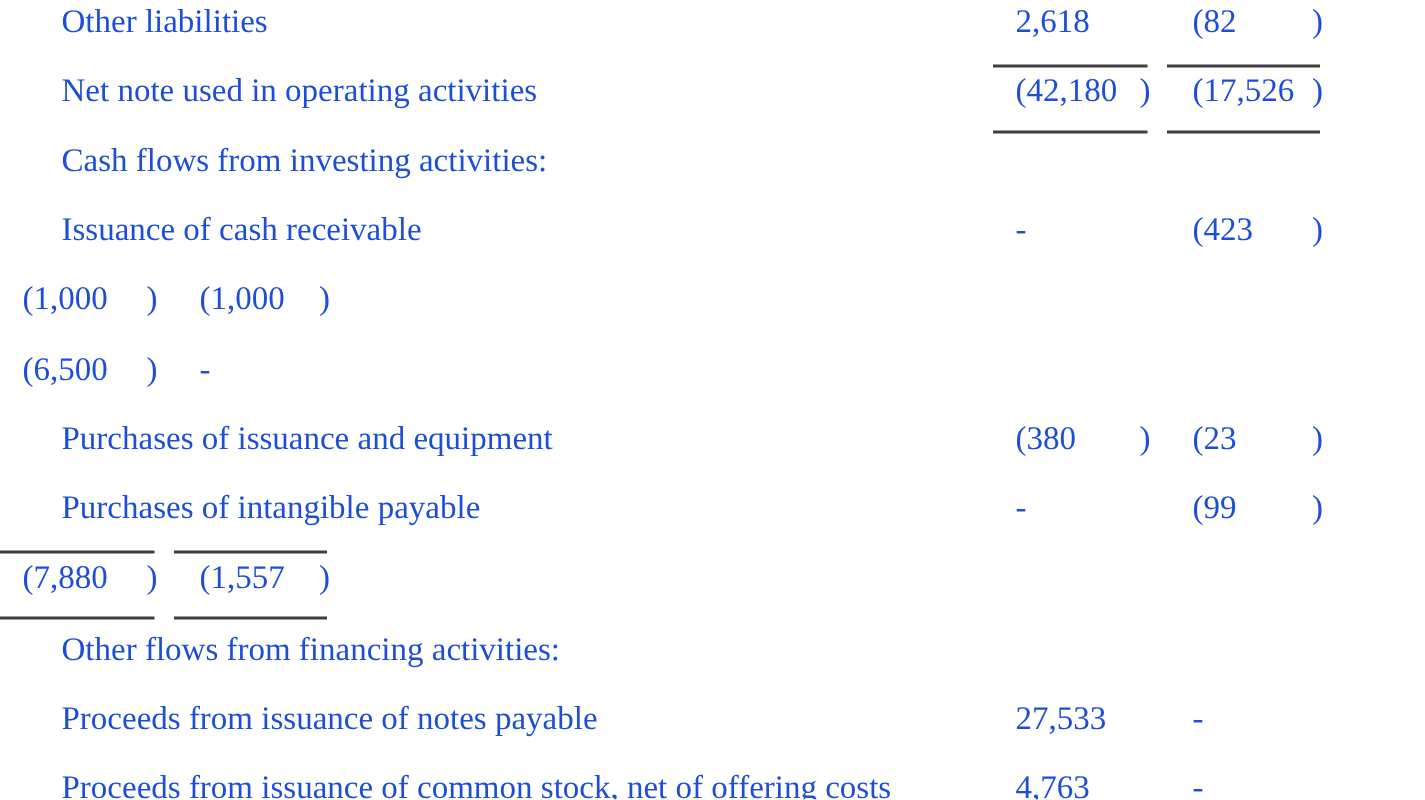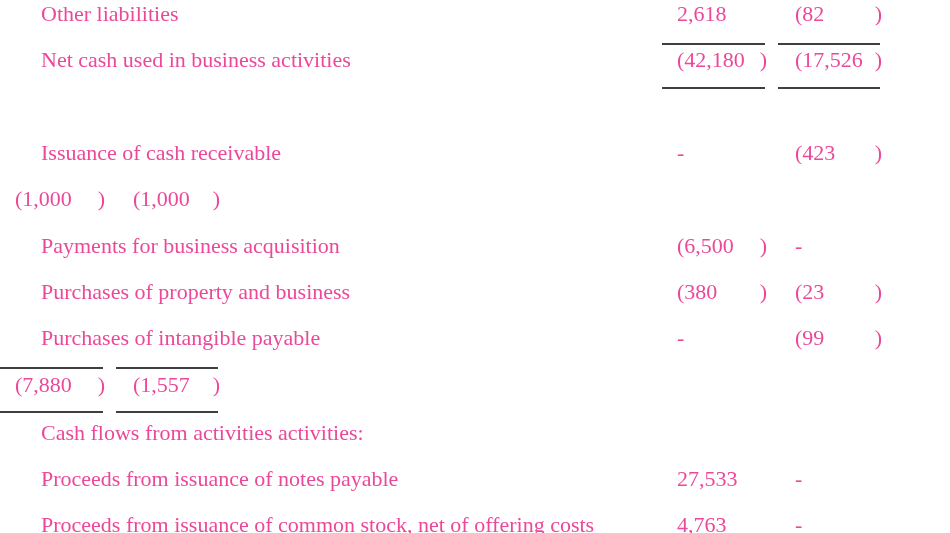--- a/index.html
+++ b/index.html
@@ -8,21 +8,21 @@
     background: #ffffff;
   }
   .page {
     position: relative;
     width: 950px;
     height: 533px;
     overflow: hidden;
     background: #ffffff;
     font-family: "Liberation Serif", "DejaVu Serif", serif;
     font-size: 22px;
-    color: #ec4899;
+    color: #1d4ed8;
   }
   .statement {
     margin-top: -9px;
   }
   .row {
     display: flex;
     height: 46.3px;
     align-items: center;
     padding-right: 68px;
   }
@@ -86,32 +86,33 @@
         <span class="v">2,618</span>
         <span class="p"></span>
       </div>
       <div class="num c2">
         <span class="v">(82</span>
         <span class="p">)</span>
       </div>
     </div>
 
     <div class="row total">
-      <div class="label">Net cash used in business activities</div>
+      <div class="label">Net note used in operating activities</div>
       <div class="num c1">
         <span class="v">(42,180</span>
         <span class="p">)</span>
       </div>
       <div class="num c2">
         <span class="v">(17,526</span>
         <span class="p">)</span>
       </div>
     </div>
 
     <div class="row heading">
+      <div class="label">Cash flows from investing activities:</div>
       <div class="num c1"></div>
       <div class="num c2"></div>
     </div>
 
     <div class="row item">
       <div class="label">Issuance of cash receivable</div>
       <div class="num c1">
         <span class="v">-</span>
         <span class="p"></span>
       </div>
@@ -126,33 +127,32 @@
         <span class="v">(1,000</span>
         <span class="p">)</span>
       </div>
       <div class="num c2">
         <span class="v">(1,000</span>
         <span class="p">)</span>
       </div>
     </div>
 
     <div class="row item">
-      <div class="label">Payments for business acquisition</div>
       <div class="num c1">
         <span class="v">(6,500</span>
         <span class="p">)</span>
       </div>
       <div class="num c2">
         <span class="v">-</span>
         <span class="p"></span>
       </div>
     </div>
 
     <div class="row item">
-      <div class="label">Purchases of property and business</div>
+      <div class="label">Purchases of issuance and equipment</div>
       <div class="num c1">
         <span class="v">(380</span>
         <span class="p">)</span>
       </div>
       <div class="num c2">
         <span class="v">(23</span>
         <span class="p">)</span>
       </div>
     </div>
 
@@ -173,21 +173,21 @@
         <span class="v">(7,880</span>
         <span class="p">)</span>
       </div>
       <div class="num c2">
         <span class="v">(1,557</span>
         <span class="p">)</span>
       </div>
     </div>
 
     <div class="row heading gap-before">
-      <div class="label">Cash flows from activities activities:</div>
+      <div class="label">Other flows from financing activities:</div>
       <div class="num c1"></div>
       <div class="num c2"></div>
     </div>
 
     <div class="row item">
       <div class="label">Proceeds from issuance of notes payable</div>
       <div class="num c1">
         <span class="v">27,533</span>
         <span class="p"></span>
       </div>

